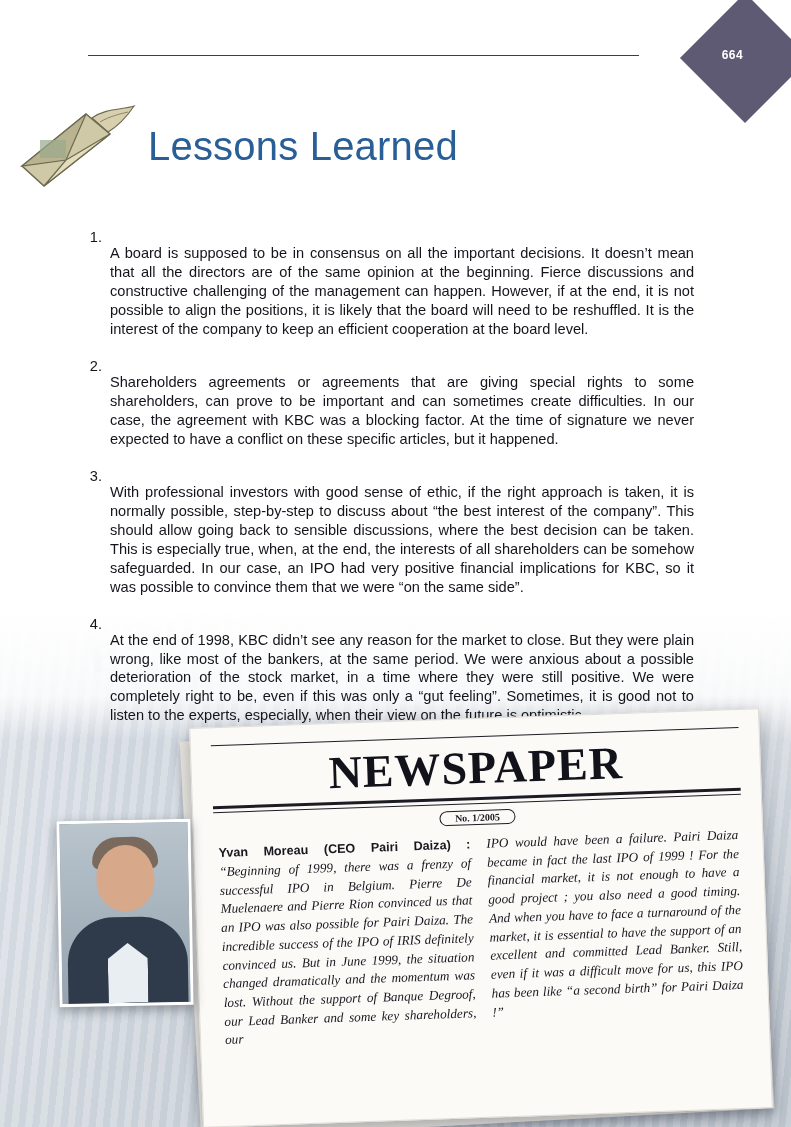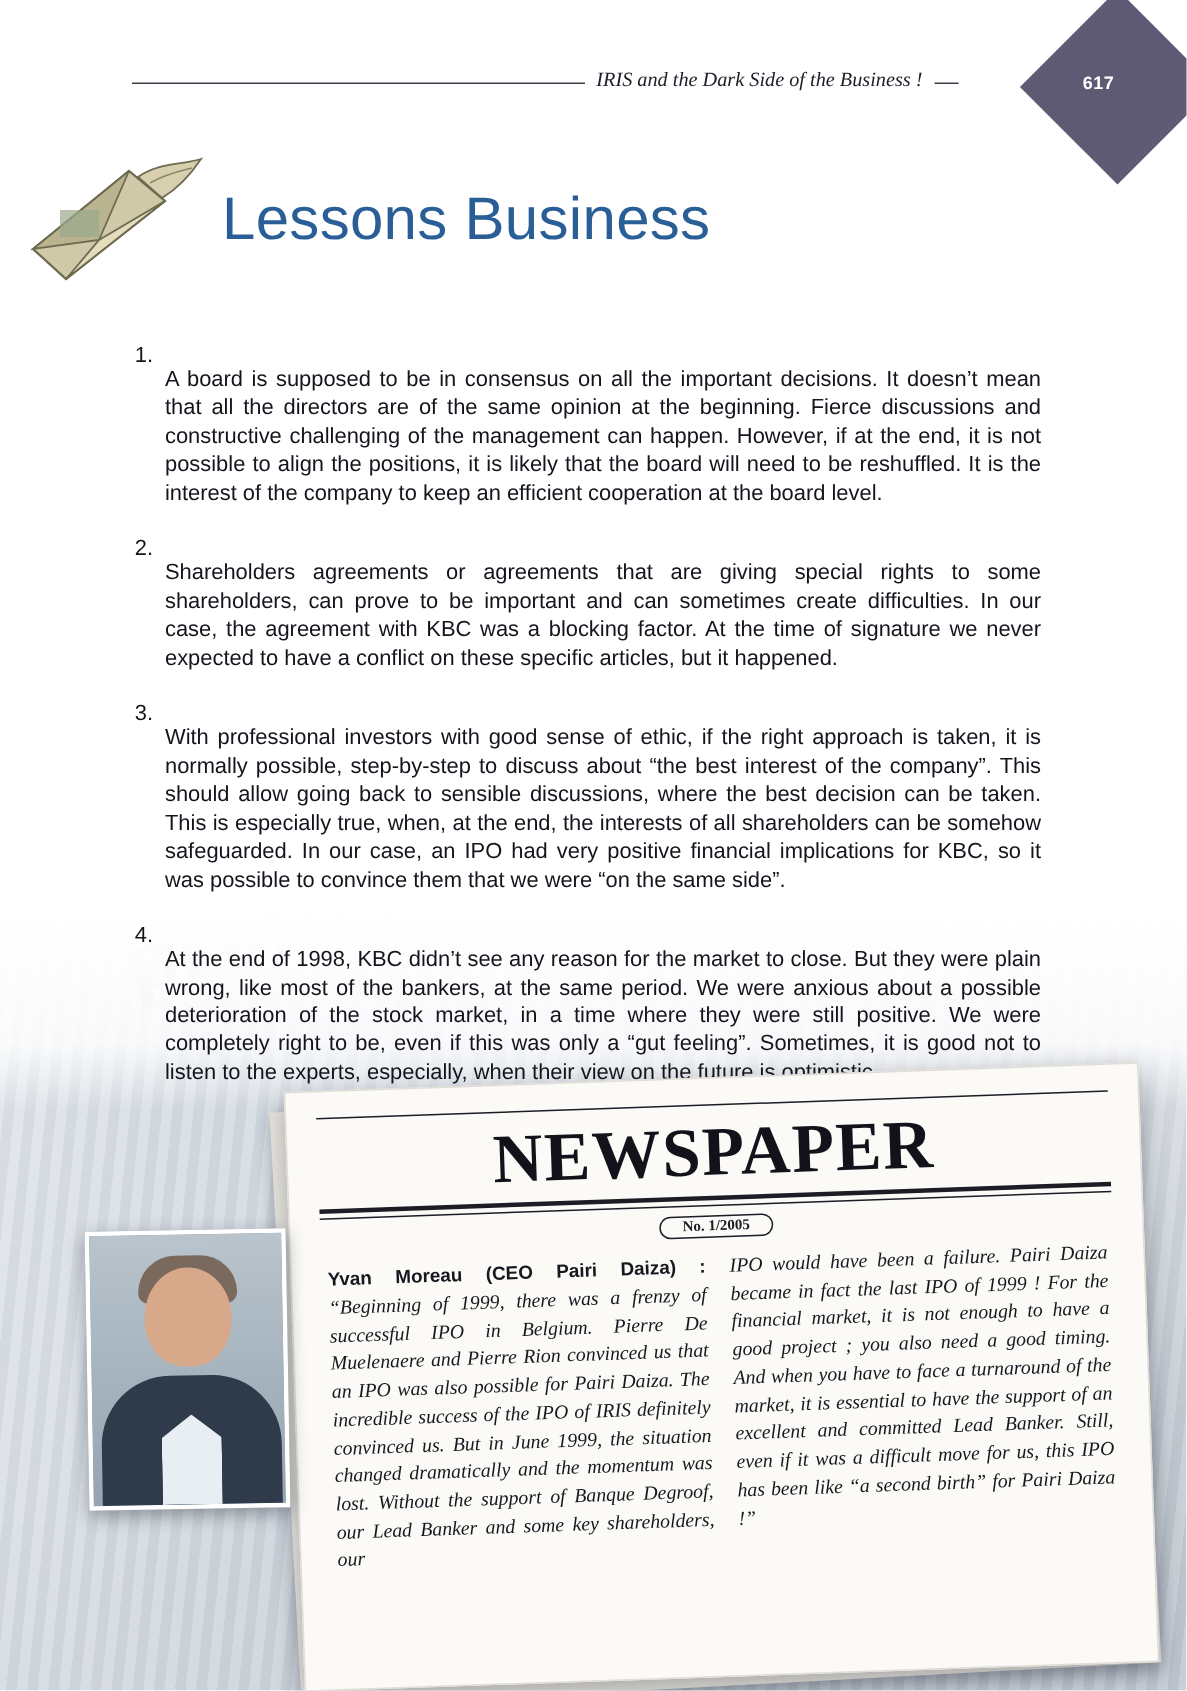--- a/index.html
+++ b/index.html
@@ -291,40 +291,39 @@
 <body>
 
 <div class="page-bg"></div>
 <div class="ghost-word">Business</div>
 <div class="ghost-word small">profits</div>
 
 <div class="sheet"></div>
 
 <div class="header">
   <div class="header-rule"></div>
-  <div class="header-title">IRIS and the Dark Side of the Business !</div>
   <div class="diamonds">
     <span class="dia"></span>
     <span class="dia m"></span>
     <span class="page-badge"></span>
-    <span class="page-num">617</span>
+    <span class="page-num">664</span>
   </div>
 </div>
 
 <div class="plane">
   <svg width="128" height="90" viewBox="0 0 128 90">
     <polygon points="8,62 72,10 96,30 30,82" fill="#cfc9a8" stroke="#6d6a50" stroke-width="1.5"></polygon>
     <polygon points="8,62 72,10 52,56" fill="#b9b48f" stroke="#6d6a50" stroke-width="1.2"></polygon>
     <polygon points="52,56 96,30 30,82" fill="#e3ddbd" stroke="#6d6a50" stroke-width="1.2"></polygon>
     <rect x="26" y="36" width="26" height="18" fill="#9aa98d" opacity="0.7"></rect>
     <path d="M78,14 C92,4 108,6 120,2 C112,14 104,22 94,28 Z" fill="#d8cfae" stroke="#6d6a50" stroke-width="1.2"></path>
     <path d="M86,18 C96,12 106,10 114,8" stroke="#8b8668" stroke-width="1" fill="none"></path>
   </svg>
 </div>
-<div class="title">Lessons Business</div>
+<div class="title">Lessons Learned</div>
 
 <div class="lessons">
   <div class="lesson">
     <div class="num">1.</div>
     <div class="txt">A board is supposed to be in consensus on all the important decisions. It doesn’t mean that all the directors are of the same opinion at the beginning. Fierce discussions and constructive challenging of the management can happen. However, if at the end, it is not possible to align the positions, it is likely that the board will need to be reshuffled. It is the interest of the company to keep an efficient cooperation at the board level.</div>
   </div>
   <div class="lesson">
     <div class="num">2.</div>
     <div class="txt">Shareholders agreements or agreements that are giving special rights to some shareholders, can prove to be important and can sometimes create difficulties. In our case, the agreement with KBC was a blocking factor. At the time of signature we never expected to have a conflict on these specific articles, but it happened.</div>
   </div>

